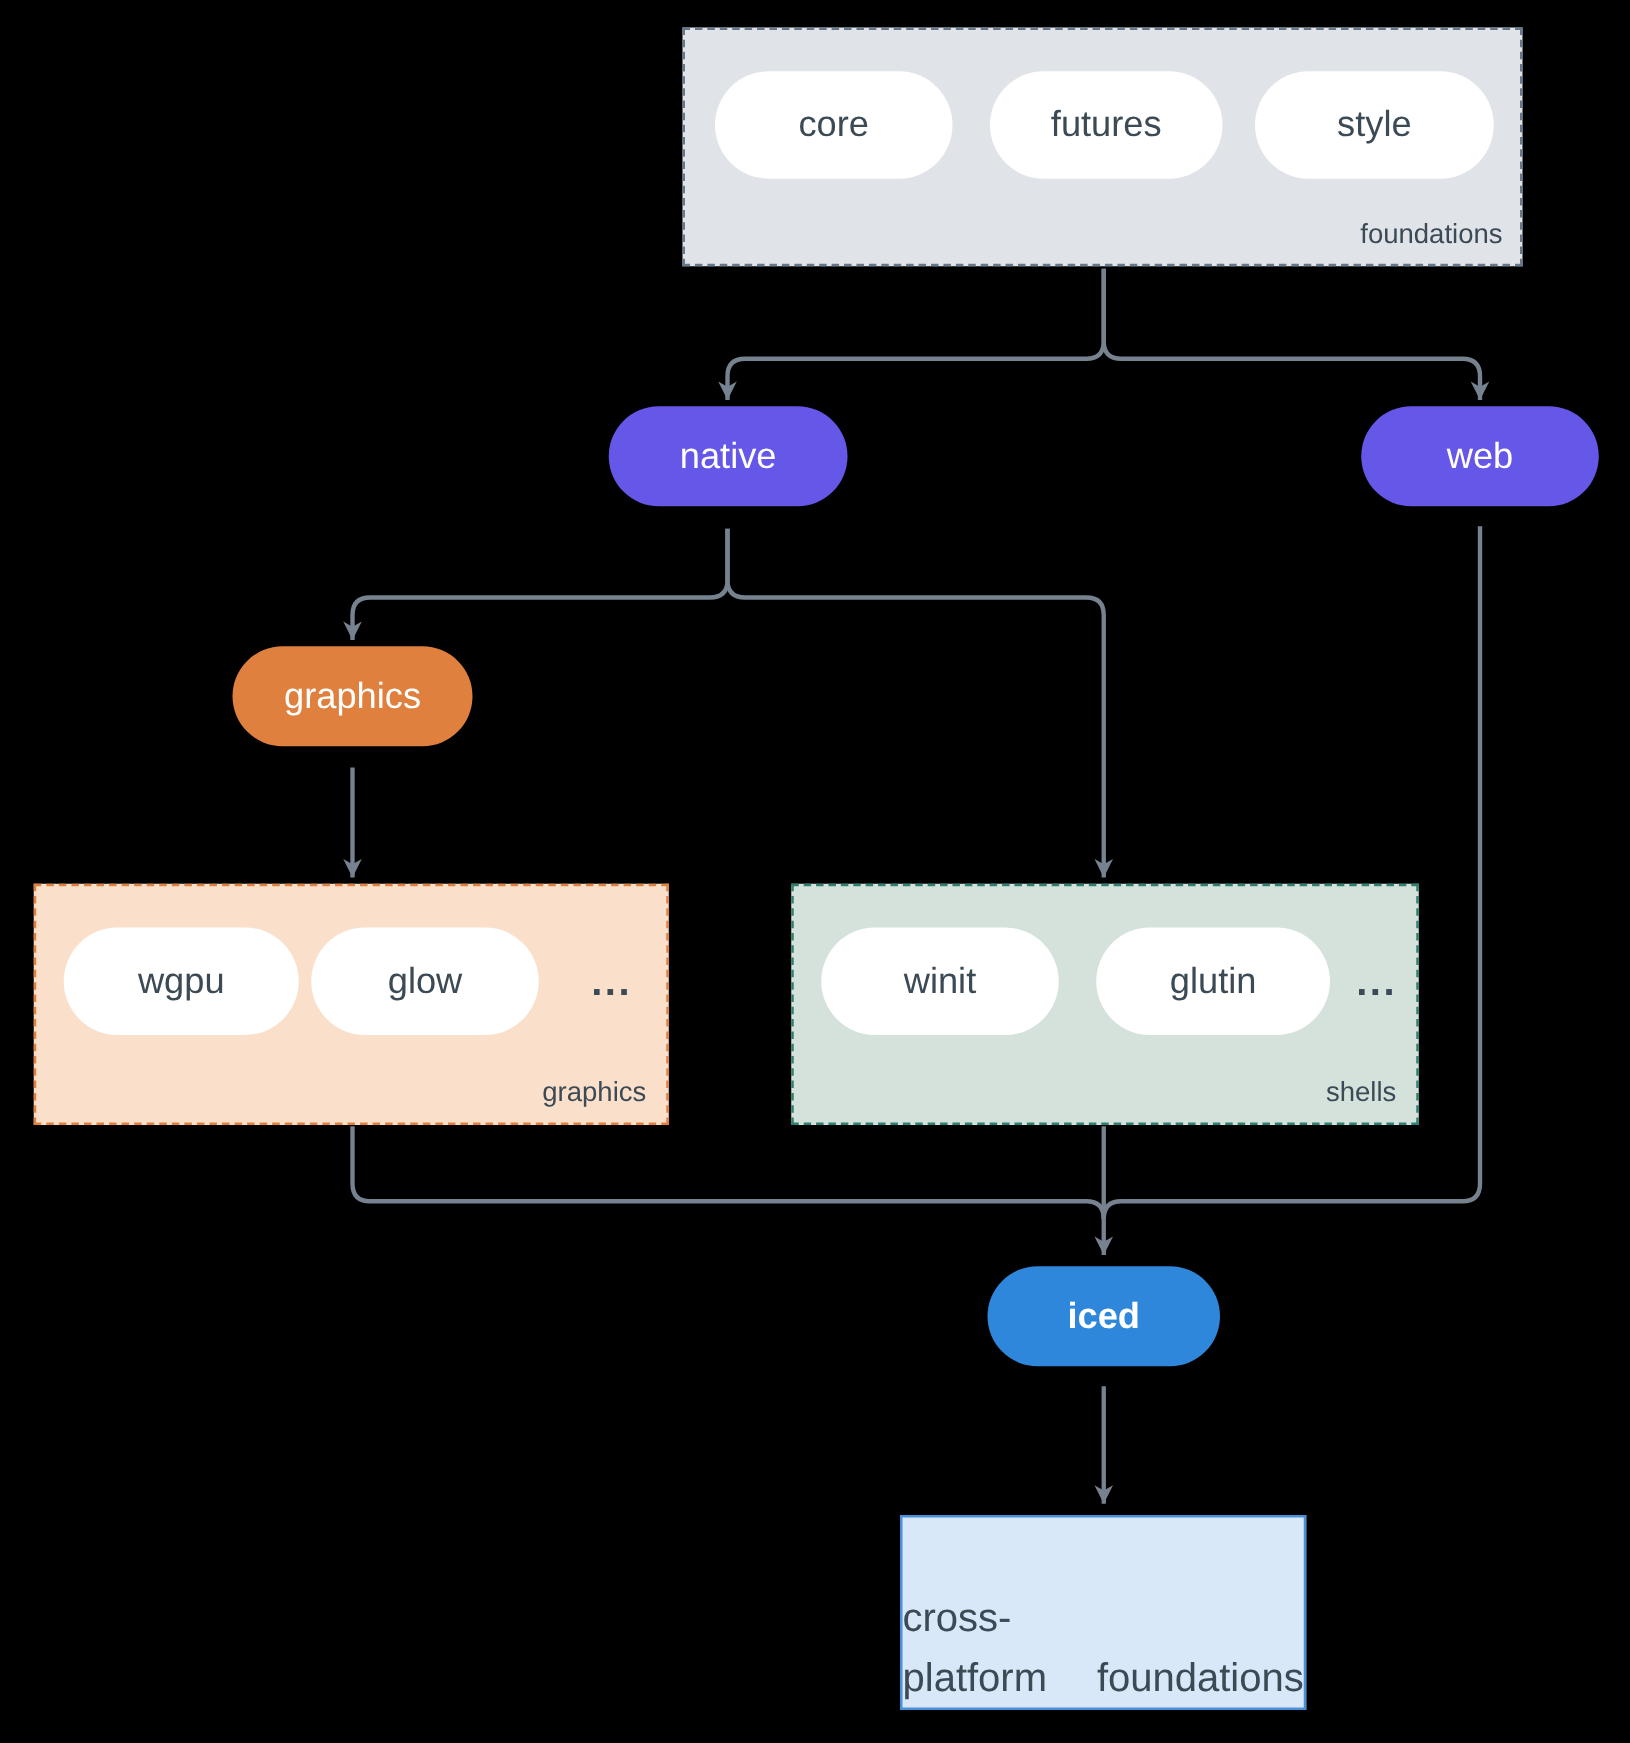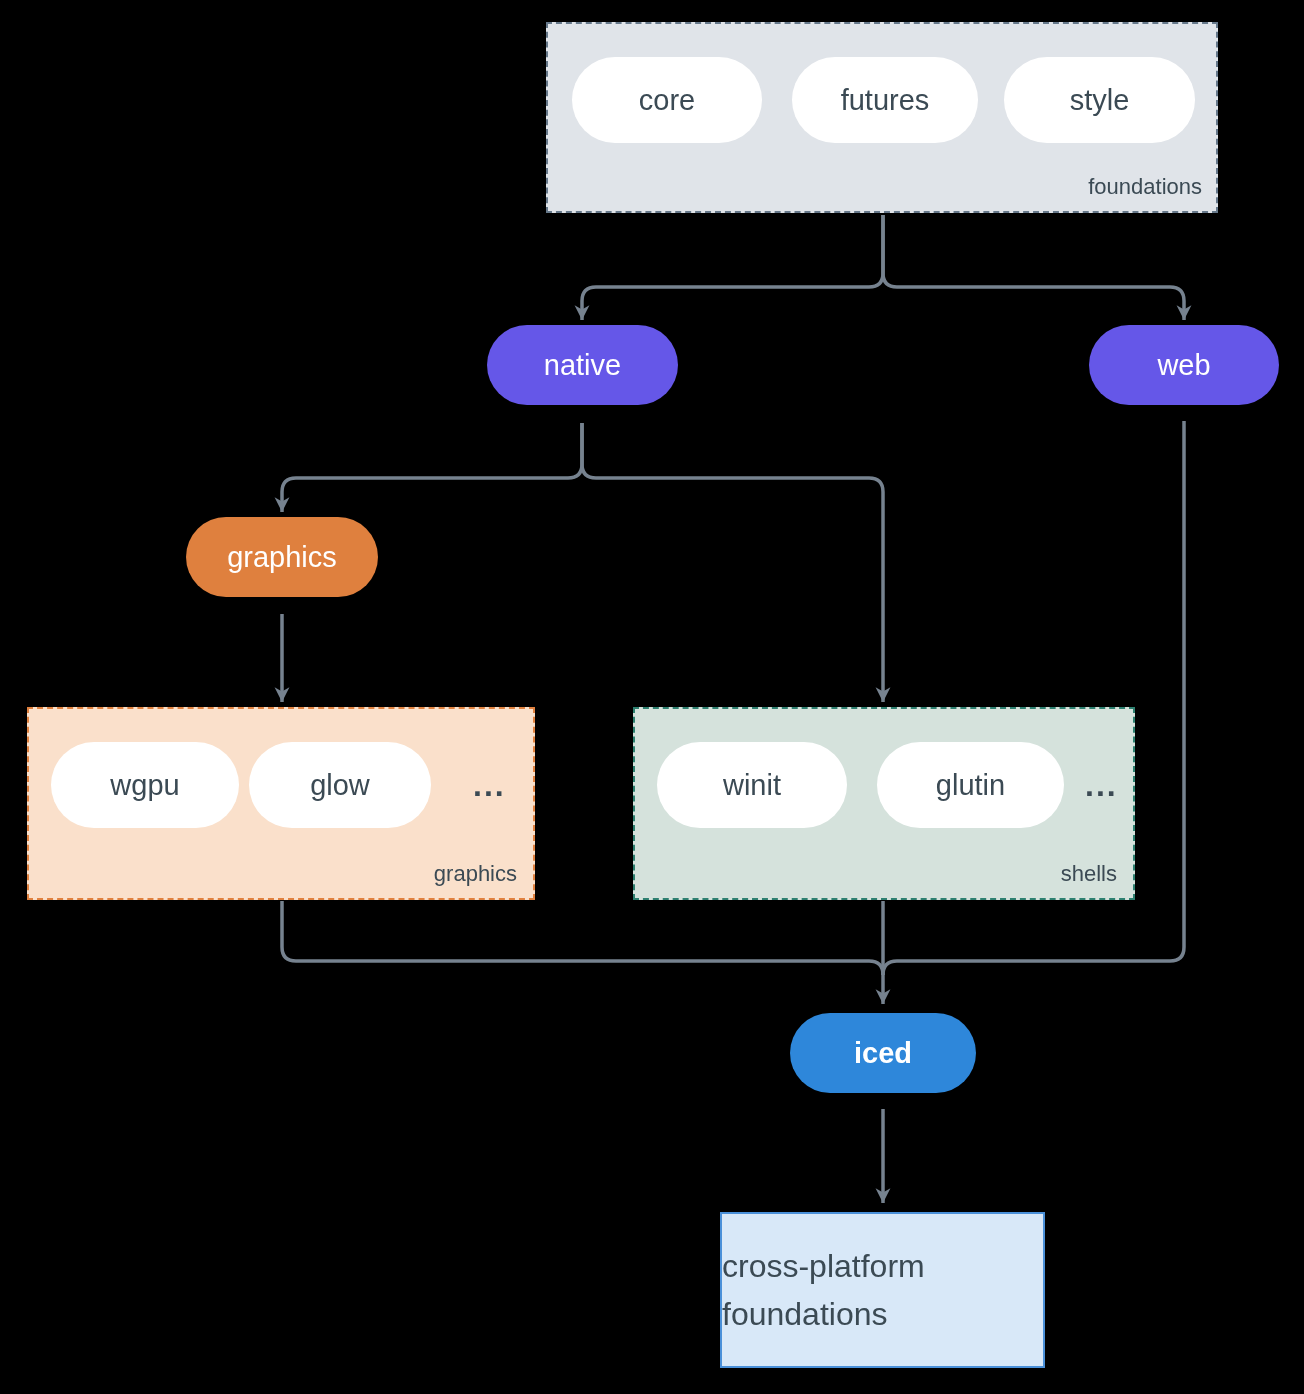--- a/index.html
+++ b/index.html
@@ -87,22 +87,22 @@
   .node-web      { left: 1089px; top: 325px; width: 190px; background: var(--purple); }
   .node-graphics { left: 186px; top: 517px; width: 192px; background: var(--orange); }
   .node-iced     { left: 790px; top: 1013px; width: 186px; background: var(--blue); font-weight: bold; }
 
   .app-box {
     position: absolute;
     left: 720px; top: 1212px; width: 325px; height: 156px;
     background: var(--app-fill);
     border: 2px solid var(--app-border);
     display: flex;
-    flex-direction: column;
-    align-items: flex-start;
+    flex-direction: row;
+    align-items: flex-end;
     justify-content: center;
     font-size: 32px;
     line-height: 48px;
     color: var(--text-dark);
   }
 </style>
 </head>
 <body>
 
 <div id="canvas">

